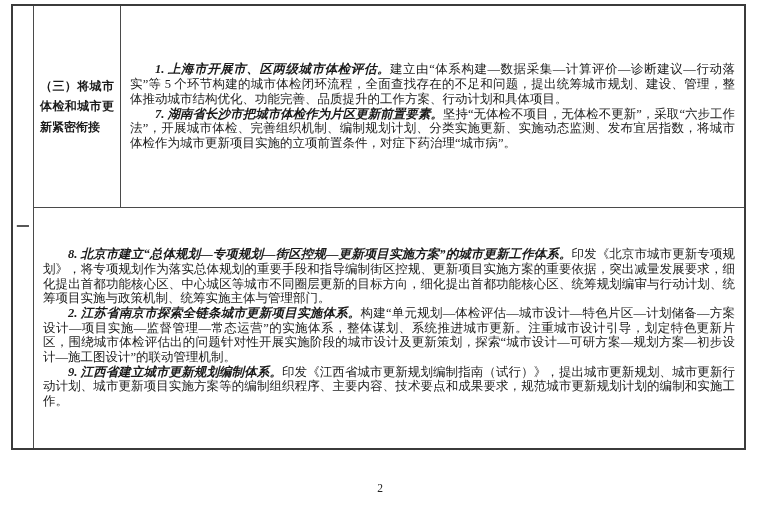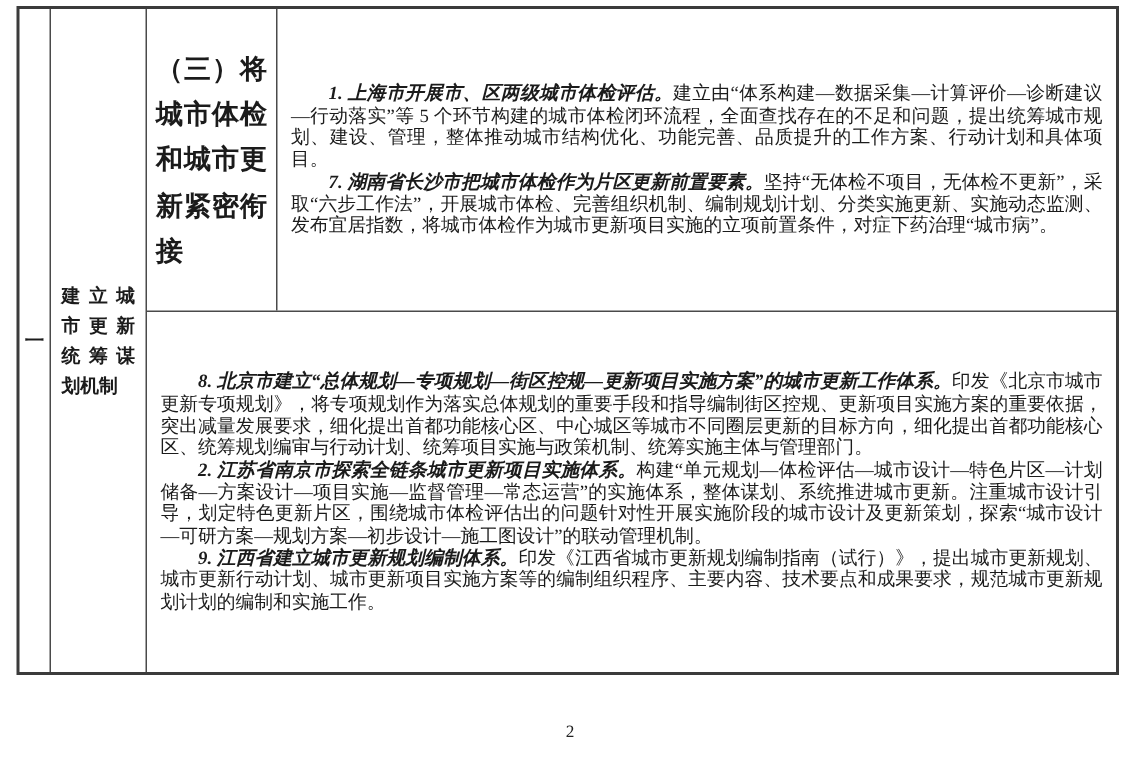--- a/index.html
+++ b/index.html
@@ -26,21 +26,21 @@
     font-weight:bold;font-size:12.5px;line-height:1.6;
     padding:0 7px;text-align:justify;
   }
   .right-area{flex:1;display:flex;flex-direction:column;min-width:0;}
   .t-row{display:flex;min-height:0;}
   .t-row.row-1{height:201px;flex:0 0 201px;border-bottom:1px solid #4a4a4a;}
   .t-row.row-2{flex:1;}
   .col-sub{
     width:87px;flex:0 0 87px;border-right:1px solid #4a4a4a;
     display:flex;align-items:center;
-    font-weight:bold;font-size:18px;line-height:1.68;
+    font-weight:bold;font-size:12px;line-height:1.68;
     padding:0 6px;text-align:justify;
   }
   .col-sub span{display:block;width:100%;}
   .col-content{
     flex:1;min-width:0;
     display:flex;flex-direction:column;justify-content:center;
     padding:4px 9px;
     font-size:12.5px;line-height:14.7px;
   }
   .col-content p{
@@ -56,23 +56,20 @@
 <body>
 
 <div class="page">
 
   <div class="doc-table">
 
     <div class="cell col-serial">
       <span>一</span>
     </div>
 
-    <div class="cell col-category">
-      <span>建立城市更新统筹谋划机制</span>
-    </div>
 
     <div class="right-area">
 
       <div class="t-row row-1">
         <div class="cell col-sub">
           <span>（三）将城市体检和城市更新紧密衔接</span>
         </div>
         <div class="cell col-content">
           <p><span class="lead">1. 上海市开展市、区两级城市体检评估。</span><span>建立由“体系构建—数据采集—计算评价—诊断建议—行动落实”等 5 个环节构建的城市体检闭环流程，全面查找存在的不足和问题，提出统筹城市规划、建设、管理，整体推动城市结构优化、功能完善、品质提升的工作方案、行动计划和具体项目。</span></p>
           <p><span class="lead">7. 湖南省长沙市把城市体检作为片区更新前置要素。</span><span>坚持“无体检不项目，无体检不更新”，采取“六步工作法”，开展城市体检、完善组织机制、编制规划计划、分类实施更新、实施动态监测、发布宜居指数，将城市体检作为城市更新项目实施的立项前置条件，对症下药治理“城市病”。</span></p>

